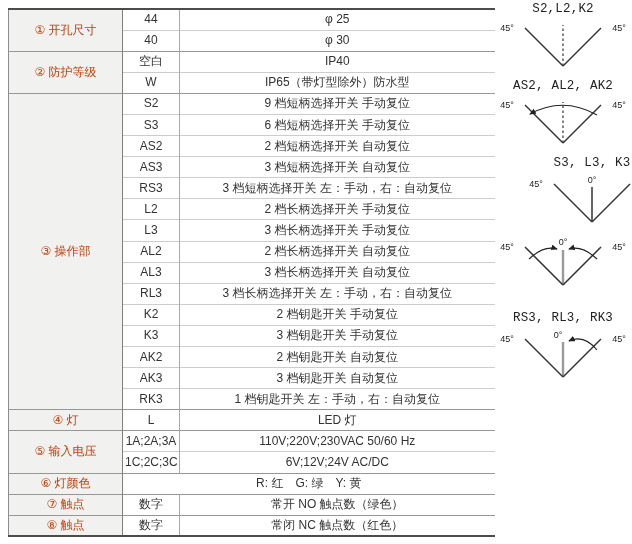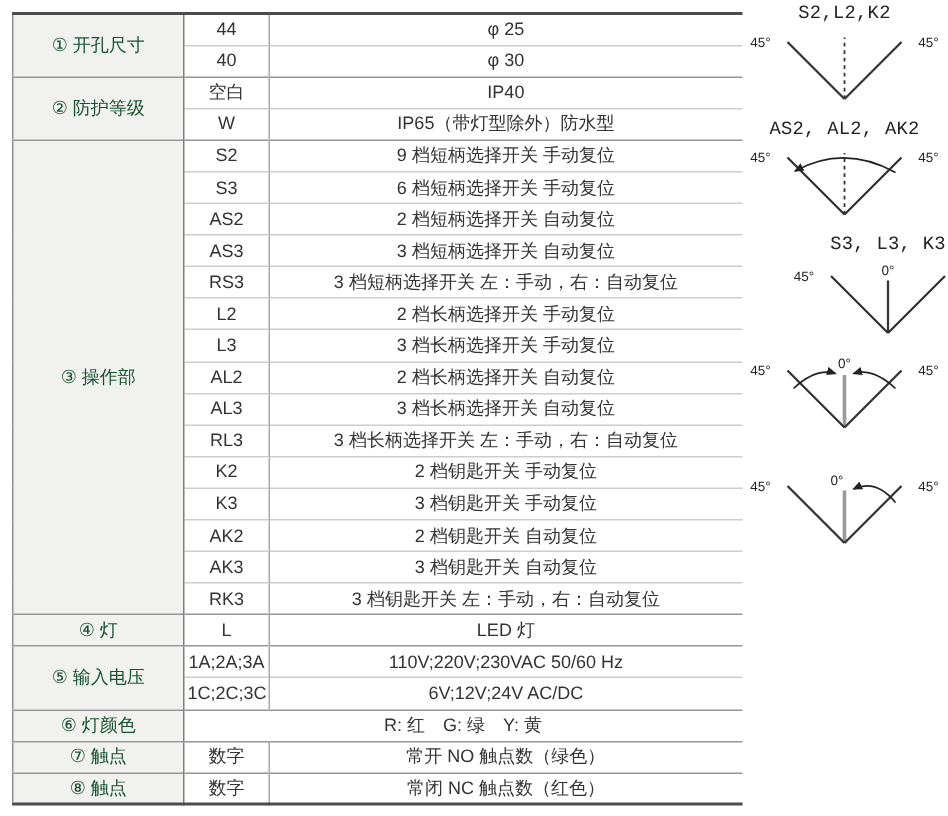--- a/index.html
+++ b/index.html
@@ -31,21 +31,21 @@
     line-height:13px;
     text-align:center;
     vertical-align:middle;
     padding:0 2px;
     white-space:nowrap;
     overflow:hidden;
   }
   td.lbl {
     background:#f1f1ef;
     border-right:1px solid #7f7f7f;
-    color:#14532d;
+    color:#c2410c;
   }
   td.code { border-right:1px solid #a9a9a9; }
   td.desc { }
 
   
   tr:not(.gs) td.code, tr:not(.gs) td.desc, tr:not(.gs) td.span2 { border-top:1px solid #cdcdcd; }
   
   tr.gs td { border-top:1px solid #969696; }
 
   
@@ -144,21 +144,21 @@
   <tr>
         <td class="code">AK2</td>
         <td class="desc">2 档钥匙开关 自动复位</td>
       </tr>
   <tr>
         <td class="code">AK3</td>
         <td class="desc">3 档钥匙开关 自动复位</td>
       </tr>
   <tr>
         <td class="code">RK3</td>
-        <td class="desc">3 档钥匙开关 左：手动，右：自动复位</td>
+        <td class="desc">1 档钥匙开关 左：手动，右：自动复位</td>
       </tr>
 
   <tr class="gs">
     <td class="lbl">④ 灯</td>
     <td class="code">L</td>
     <td class="desc">LED 灯</td>
   </tr>
 
   <tr class="gs">
     <td class="lbl" rowspan="2">⑤ 输入电压</td>
@@ -238,20 +238,21 @@
       <line x1="69" y1="49" x2="107" y2="11" stroke="#333" stroke-width="1.5"></line>
       <path d="M 35 23 Q 50 9 63 13" fill="none" stroke="#222" stroke-width="1.1" marker-end="url(#arrA)"></path>
       <path d="M 103 23 Q 88 9 75 13" fill="none" stroke="#222" stroke-width="1.1" marker-end="url(#arrA)"></path>
       <text class="ang" x="69" y="9" text-anchor="middle">0°</text>
       <text class="ang" x="13" y="14" text-anchor="middle">45°</text>
       <text class="ang" x="125" y="14" text-anchor="middle">45°</text>
     </svg>
   </div>
 
   <div class="diag d5">
+    <div class="dtitle">RS3, RL3, RK3</div>
     <svg width="138" height="52" viewBox="0 0 138 52">
       <line x1="69" y1="49" x2="69" y2="14" stroke="#9a9a9a" stroke-width="2.4"></line>
       <line x1="69" y1="49" x2="31" y2="11" stroke="#333" stroke-width="1.5"></line>
       <line x1="69" y1="49" x2="107" y2="11" stroke="#333" stroke-width="1.5"></line>
       <path d="M 103 22 Q 90 6 75 13" fill="none" stroke="#222" stroke-width="1.1" marker-end="url(#arrA)"></path>
       <text class="ang" x="64" y="10" text-anchor="middle">0°</text>
       <text class="ang" x="13" y="14" text-anchor="middle">45°</text>
       <text class="ang" x="125" y="14" text-anchor="middle">45°</text>
     </svg>
   </div>

